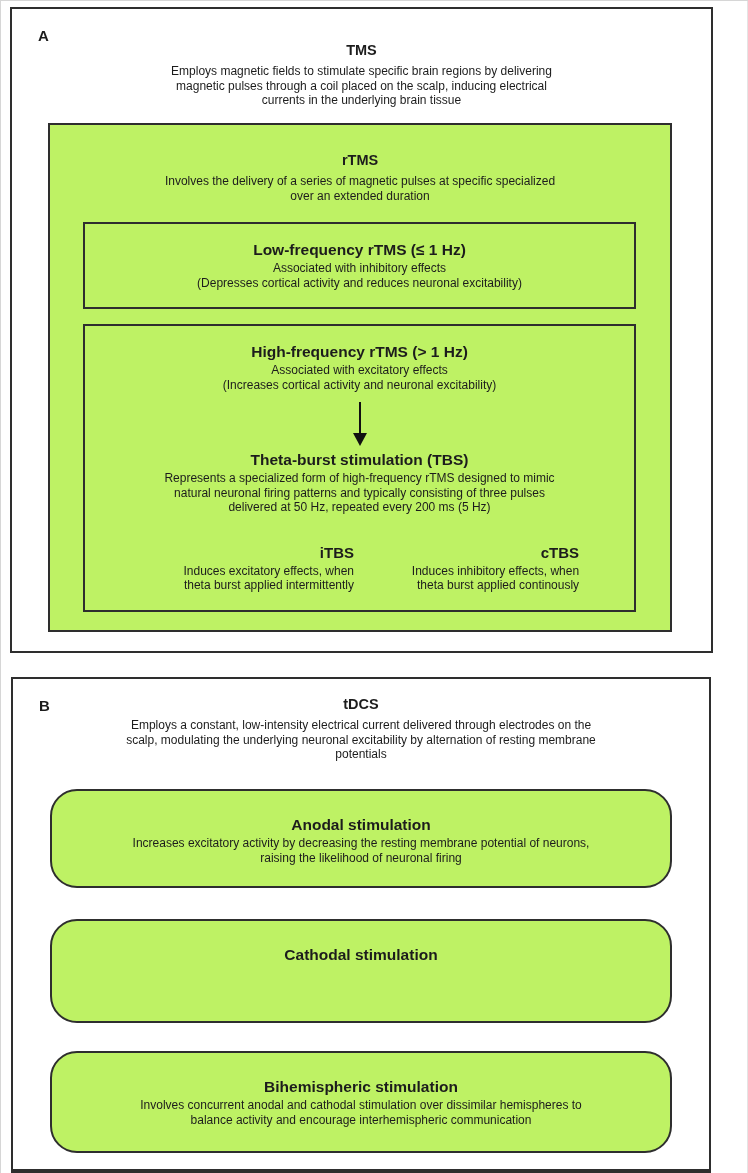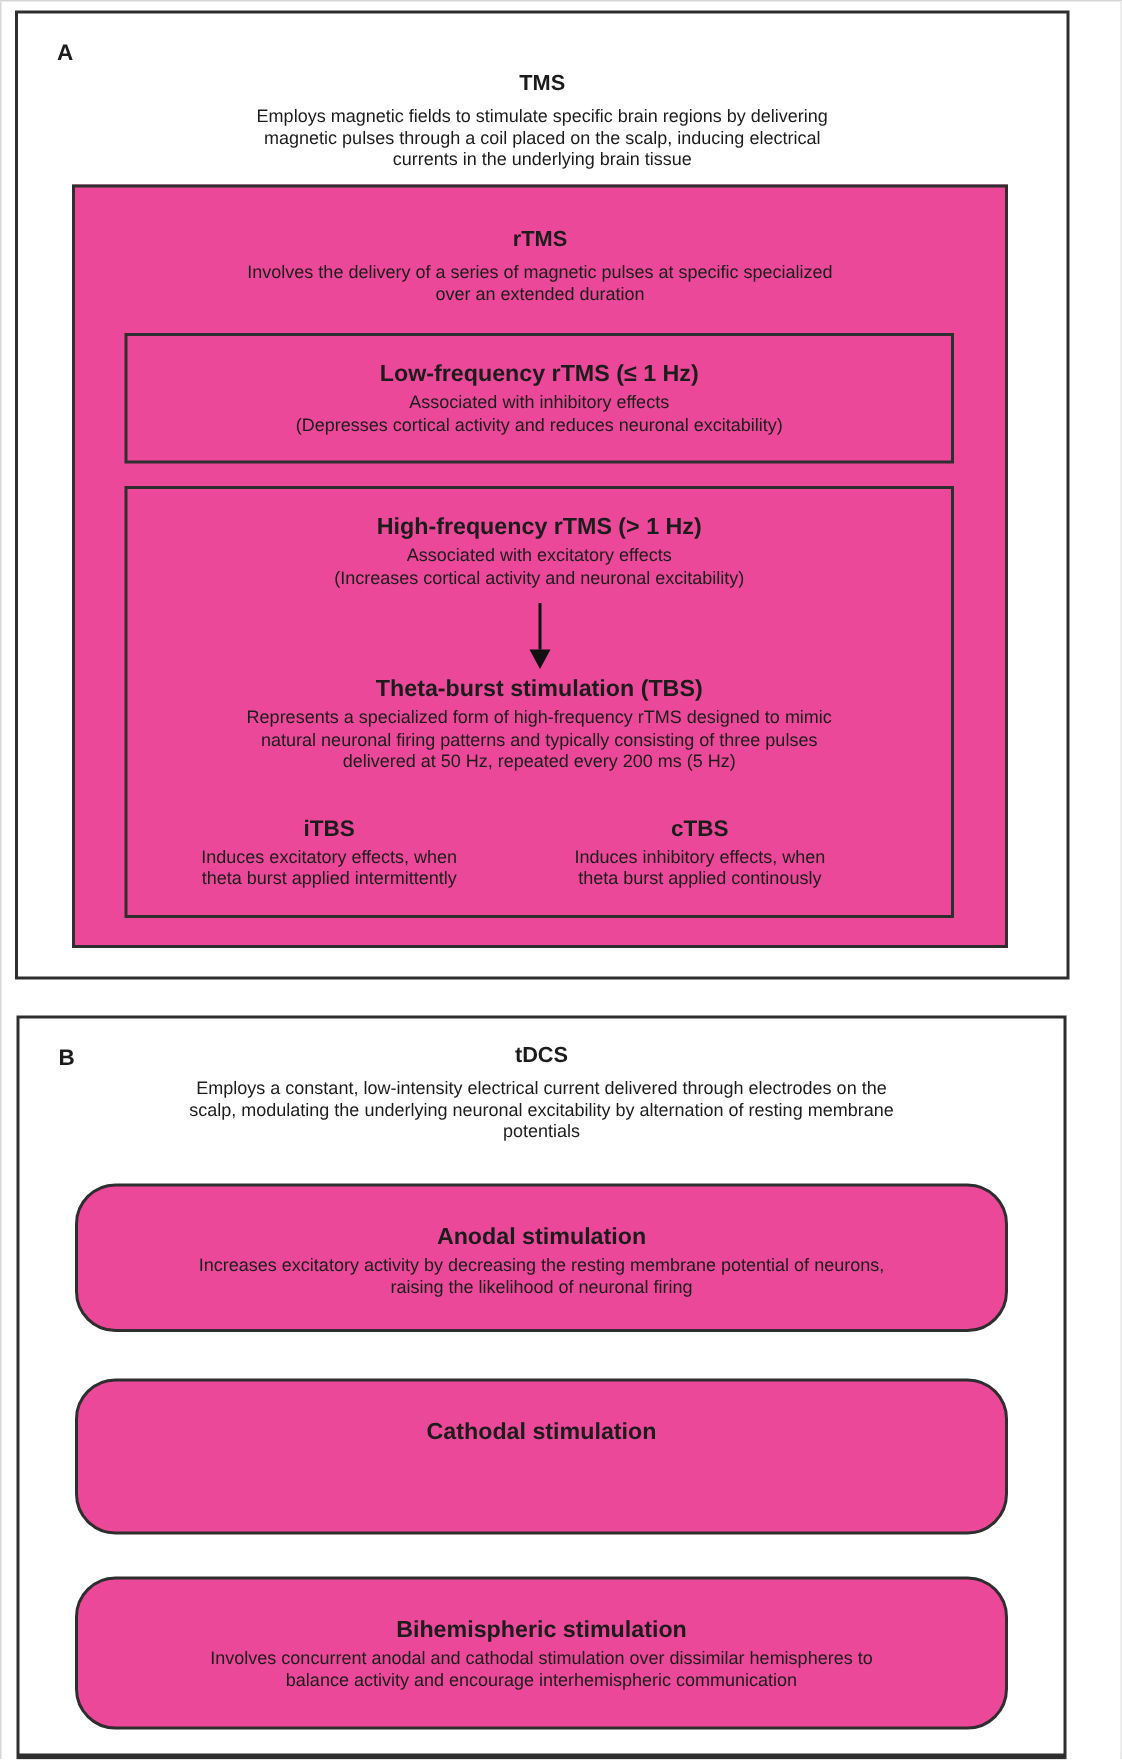--- a/index.html
+++ b/index.html
@@ -8,36 +8,36 @@
     font-family:"Liberation Sans", sans-serif;color:#1c1c1c;
     border-top:1px solid #d6d6d6;box-sizing:border-box;overflow:hidden;
   }
   .page:before{content:"";position:absolute;left:0;top:0;bottom:0;width:1px;background:#d6d6d6;}
   .page:after{content:"";position:absolute;right:0;top:0;bottom:0;width:1px;background:#e4e4e4;}
   .panel{position:absolute;background:#fff;border:2px solid #2e2e2e;box-sizing:content-box;}
   .panel-a{left:10px;top:6px;width:699px;height:642px;}
   .panel-b{left:11px;top:676px;width:696px;height:490px;border-bottom-width:4px;}
   .panel-label{position:absolute;left:26px;top:18px;font-weight:700;font-size:15px;}
   .hdr{text-align:center;}
-  .hdr-a{padding-top:38px;}
+  .hdr-a{padding-top:8px;margin-top:24px;}
   .hdr-rtms{padding-top:26px;}
   .hdr-b{padding-top:16px;}
   .sec-title{font-weight:700;font-size:14.5px;line-height:19px;margin:0 0 4px 0;}
   .box-title{font-weight:700;font-size:15.5px;line-height:19px;margin:0 0 2px 0;}
   .desc{font-size:12px;line-height:14.5px;white-space:pre-line;margin:0;}
-  .box{position:absolute;border:2px solid #2e2e2e;background:#ec4899;text-align:center;box-sizing:content-box;}
+  .box{position:absolute;border:2px solid #2e2e2e;background:#bef264;text-align:center;box-sizing:content-box;}
   .box-rtms{left:36px;top:114px;width:620px;height:505px;}
   .box-low{left:33px;top:97px;width:549px;height:83px;padding:0;}
   .box-low .inner{padding-top:16px;}
   .box-high{left:33px;top:199px;width:549px;height:284px;}
   .box-high .inner{padding-top:16px;}
   .arrow{width:16px;margin:10px auto 4px auto;display:flex;flex-direction:column;align-items:center;}
   .arrow .shaft{width:2px;height:31px;background:#111;}
   .arrow .head{width:0;height:0;border-left:7px solid transparent;border-right:7px solid transparent;border-top:13px solid #111;}
-  .cols{display:flex;margin-top:28px;text-align:center;}
+  .cols{display:flex;margin-top:28px;text-align:right;}
   .col-left{width:49%;}
   .col-right{width:41%;}
   .col-title{font-weight:700;font-size:15px;line-height:19px;margin:0 0 2px 0;}
   .box-b{left:37px;width:618px;text-align:center;border-radius:27px;}
   .box-b .inner{padding-top:24px;}
   .box-anodal{top:110px;height:95px;}
   .box-cathodal{top:240px;height:100px;}
   .box-bihemi{top:372px;height:98px;}
 </style>
 </head>

